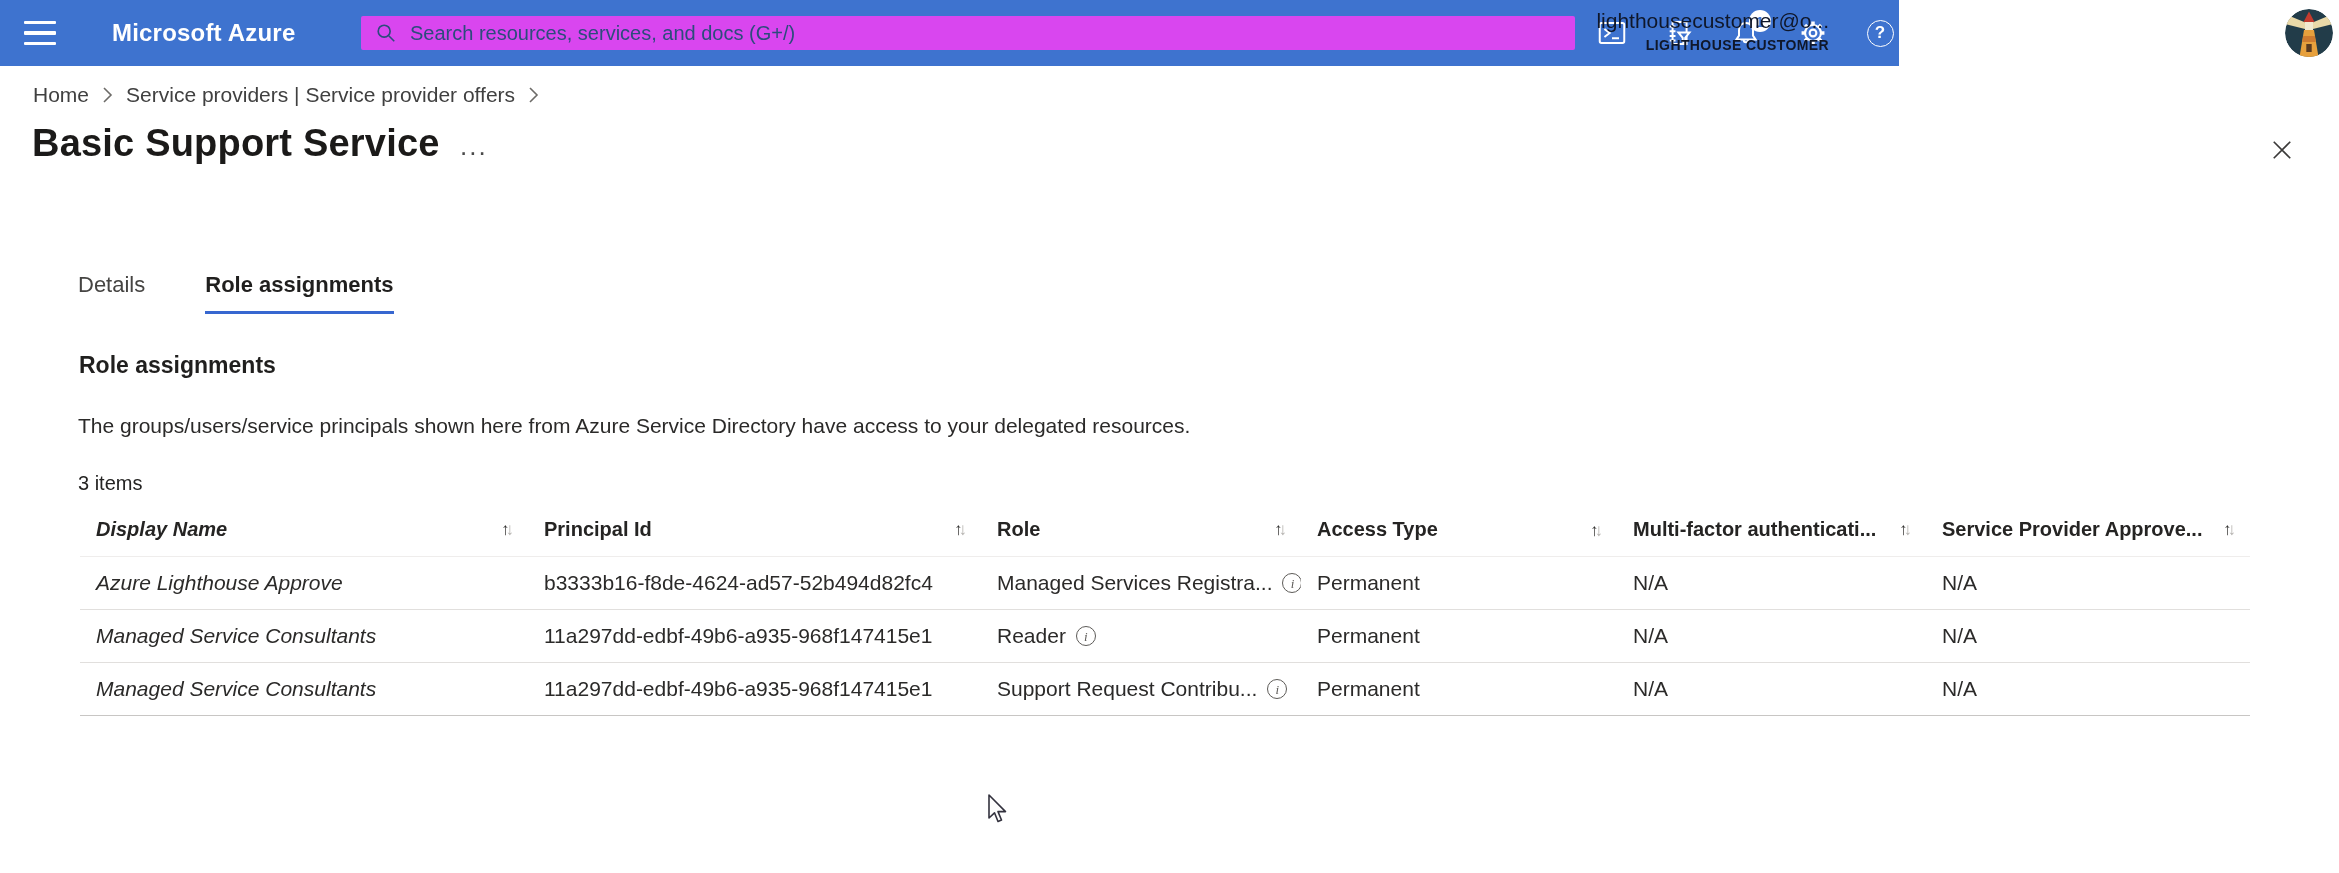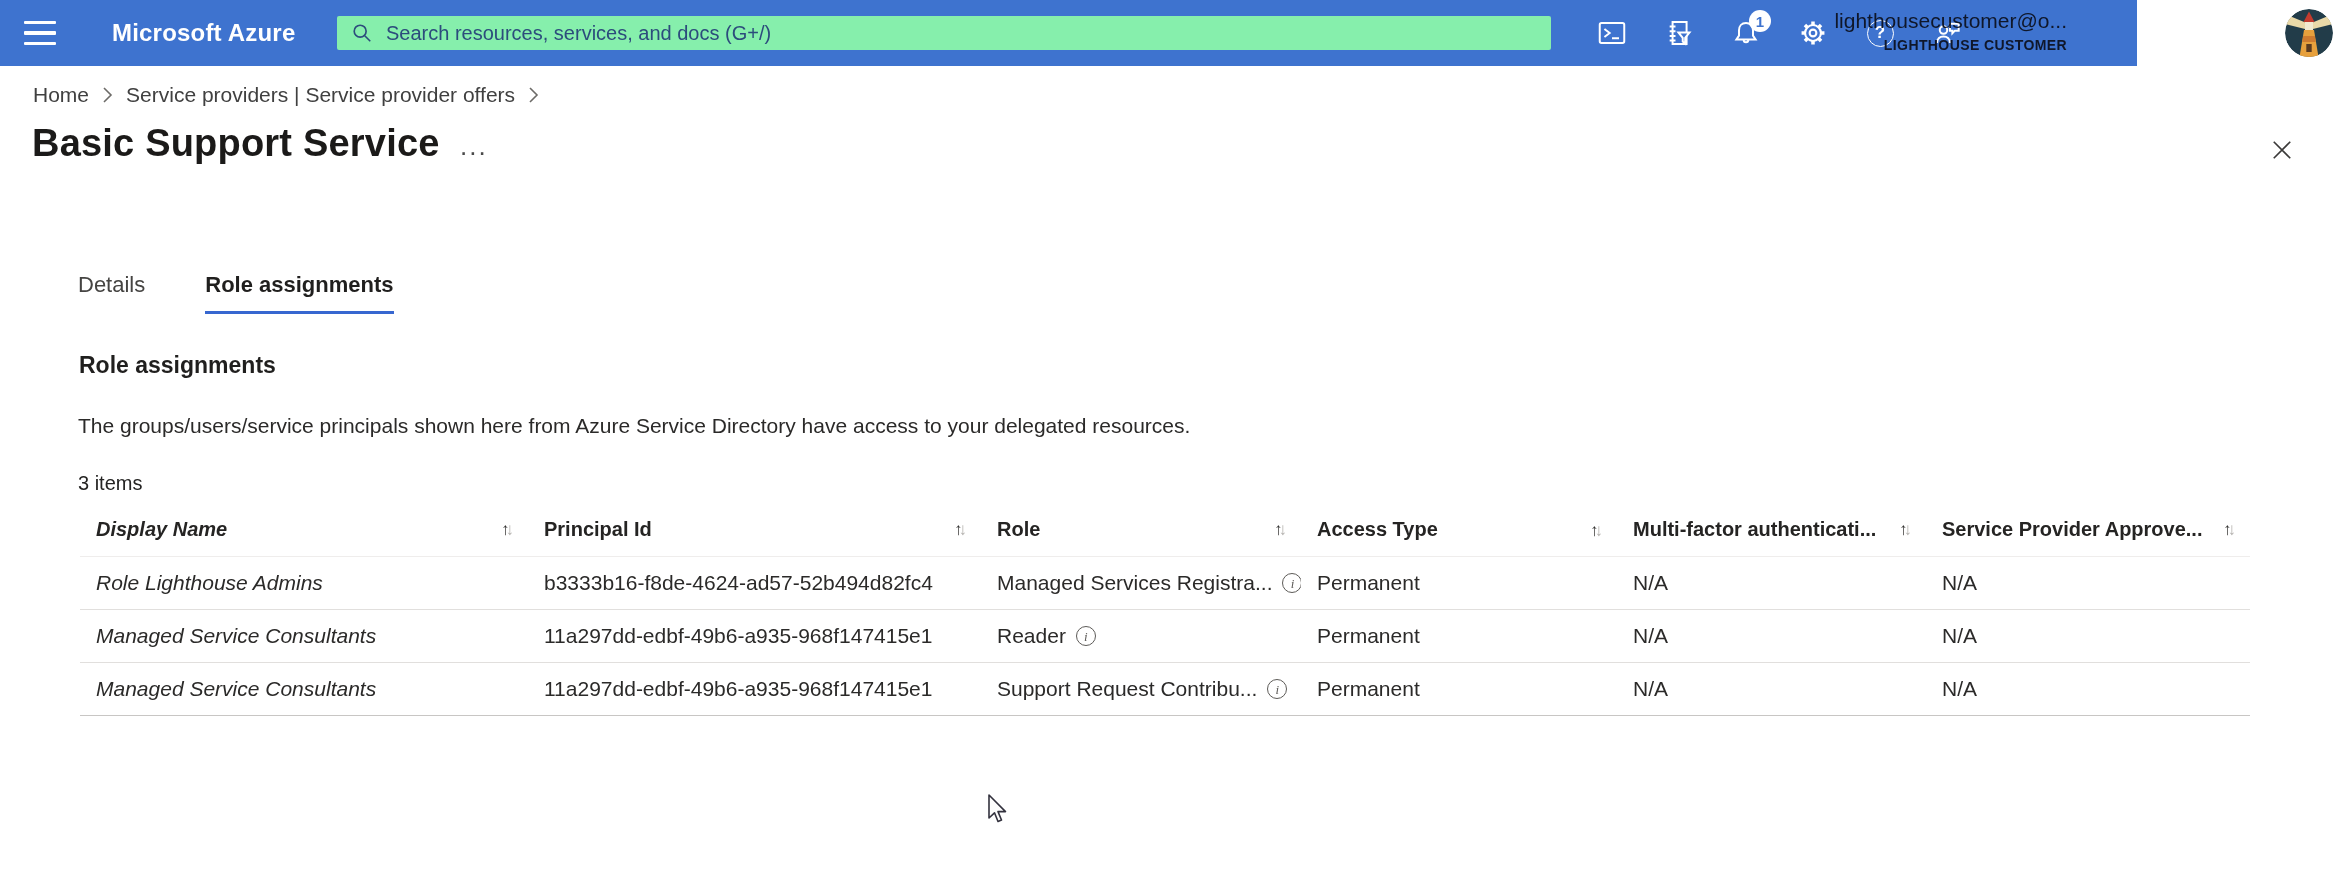--- a/index.html
+++ b/index.html
@@ -6,25 +6,25 @@
   html,body { width:2339px; height:873px; }
   body {
     font-family:"Liberation Sans", sans-serif;
     background:#ffffff;
     position:relative;
     overflow:hidden;
     color:#252423;
   }
 
   
-  .topbar { position:absolute; left:0; top:0; width:2137px; height:66px; background:#3e73cf; z-index:10; }
+  .topbar { position:absolute; left:0; top:0; width:1899px; height:66px; background:#3e73cf; z-index:10; }
   .hamburger { position:absolute; left:24px; top:21px; width:32px; height:24px; display:flex; flex-direction:column; justify-content:space-between; cursor:pointer; }
   .hamburger span { display:block; height:3.2px; background:#fff; border-radius:1px; }
   .brand { position:absolute; left:112px; top:0; height:66px; line-height:66px; color:#fff; font-size:24px; font-weight:700; letter-spacing:.2px; cursor:pointer; }
-  .searchbox { position:absolute; left:337px; top:16px; width:1214px; height:34px; background:#86efac; border-radius:2px; display:flex; align-items:center; padding:0 14px; }
+  .searchbox { position:absolute; left:361px; top:16px; width:1214px; height:34px; background:#d946ef; border-radius:2px; display:flex; align-items:center; padding:0 14px; }
   .searchbox input { background:transparent; border:none; outline:none; flex:1; font-size:20px; color:#16335f; margin-left:13px; font-family:inherit; }
   .searchbox input::placeholder { color:#2c4c7c; opacity:1; }
   .tb-icons { position:absolute; left:1598px; top:0; height:66px; display:flex; align-items:center; gap:39px; }
   .tb-icon { width:28px; height:28px; position:relative; display:flex; align-items:center; justify-content:center; cursor:pointer; flex:none; }
   .tb-icon svg { stroke:#fff; fill:none; stroke-width:1.7; }
   .badge { position:absolute; top:-9px; right:-11px; width:22px; height:22px; border-radius:50%; background:#fff; color:#3e73cf; font-size:15px; font-weight:700; display:flex; align-items:center; justify-content:center; }
   .help-circle { width:27px; height:27px; border:1.9px solid #fff; border-radius:50%; display:flex; align-items:center; justify-content:center; font-size:17px; font-weight:700; color:#fff; }
   .account { position:absolute; right:70px; top:9px; text-align:right; color:#0f172a; cursor:pointer; }
   .account .email { font-size:21px; }
   .account .tenant { font-size:14px; font-weight:700; margin-top:4px; letter-spacing:.4px; }
@@ -199,21 +199,21 @@
       <span>Multi-factor authenticati...</span>
       <span class="sort"><span class="up">↑</span><span class="down">↓</span></span>
     </div>
     <div class="th c6">
       <span>Service Provider Approve...</span>
       <span class="sort"><span class="up">↑</span><span class="down">↓</span></span>
     </div>
   </div>
 
   <div class="row">
-    <div class="td c1">Role Lighthouse Admins</div>
+    <div class="td c1">Azure Lighthouse Approve</div>
     <div class="td c2">b3333b16-f8de-4624-ad57-52b494d82fc4</div>
     <div class="td c3">
       <span>Managed Services Registra...</span>
       <span class="info-icon">i</span>
     </div>
     <div class="td c4">Permanent</div>
     <div class="td c5">N/A</div>
     <div class="td c6">N/A</div>
   </div>
 

